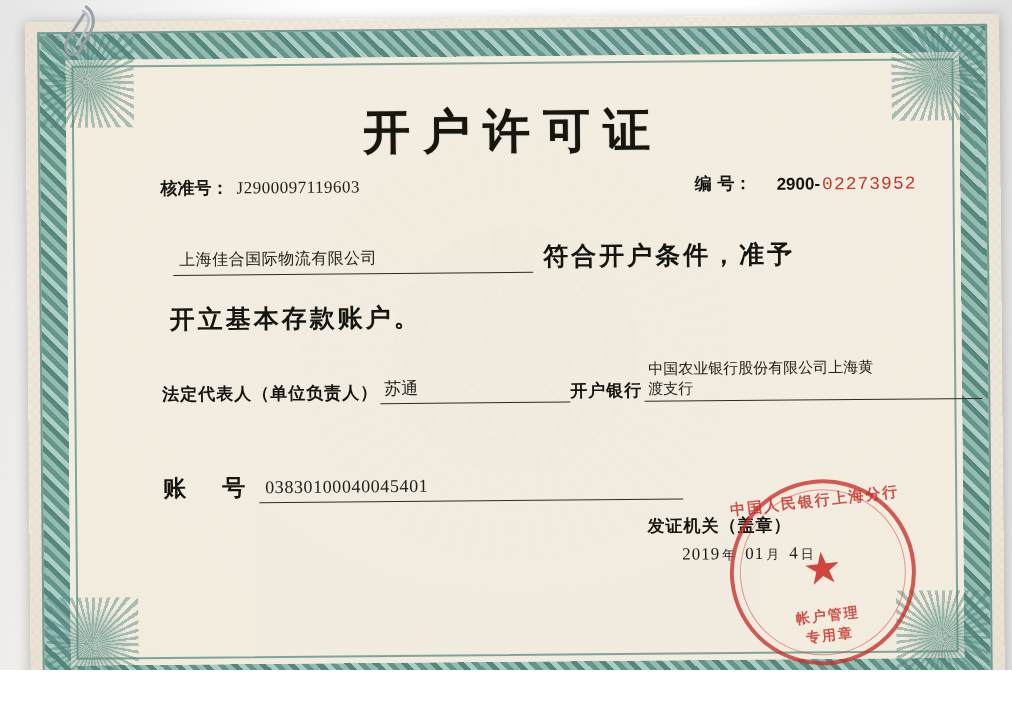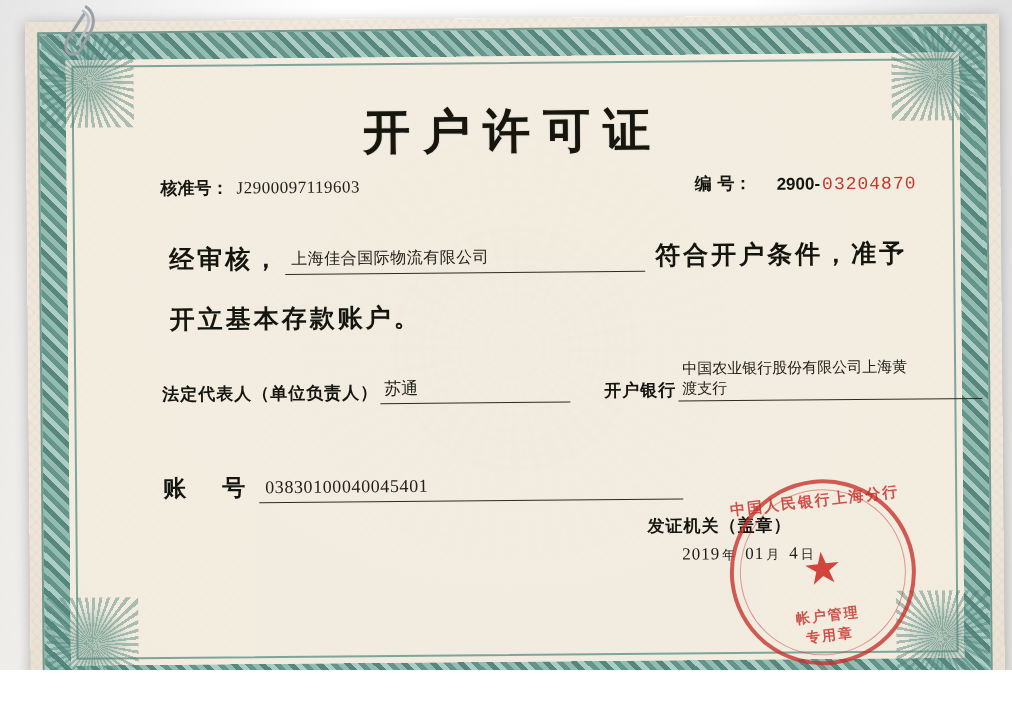--- a/index.html
+++ b/index.html
@@ -221,21 +221,21 @@
   #row-rep { left: 72px; top: 298px; width: 820px; }
   #rep-label { font-size: 17px; font-weight: bold; letter-spacing: 1px; }
   #rep-slot {
     position: relative;
     flex: 0 0 190px;
     border-bottom: 1.5px solid #2b2b22;
     height: 26px;
     margin-left: 2px;
   }
   #rep-name { position: absolute; left: 4px; bottom: 3px; font-size: 17px; }
-  #bank-label { font-size: 17px; font-weight: bold; letter-spacing: 1px; margin-left: 34px; }
+  #bank-label { font-size: 17px; font-weight: bold; letter-spacing: 1px; }
   #bank-slot {
     position: relative;
     flex: 1 1 auto;
     border-bottom: 1.5px solid #2b2b22;
     height: 26px;
     margin-left: 2px;
   }
   #bank-name {
     position: absolute;
     left: 4px;
@@ -372,25 +372,24 @@
       <div id="title">开户许可证</div>
 
       <div class="row" id="row-approval">
         <span class="lbl">核准号：</span>
         <span class="hand" id="approval-value">J2900097119603</span>
       </div>
 
       <div class="row" id="row-serial">
         <span class="lbl">编 号：</span>
         <span id="serial-prefix">2900-</span>
-        <span id="serial-red">03204870</span>
+        <span id="serial-red">02273952</span>
       </div>
 
       <div class="row" id="row-line1">
-        <span id="line1-pre" class="lbl">经审核，</span>
         <span id="company-slot">
           <span id="company-name" class="hand">上海佳合国际物流有限公司</span>
         </span>
         <span id="line1-post" class="lbl">符合开户条件，准予</span>
       </div>
 
       <div class="row" id="row-line2">
         <span id="line2" class="lbl">开立基本存款账户。</span>
       </div>
 

